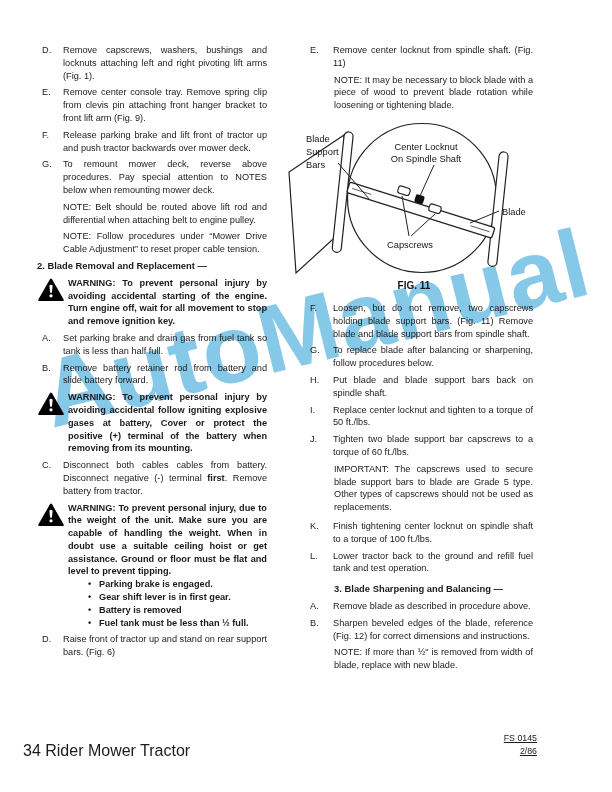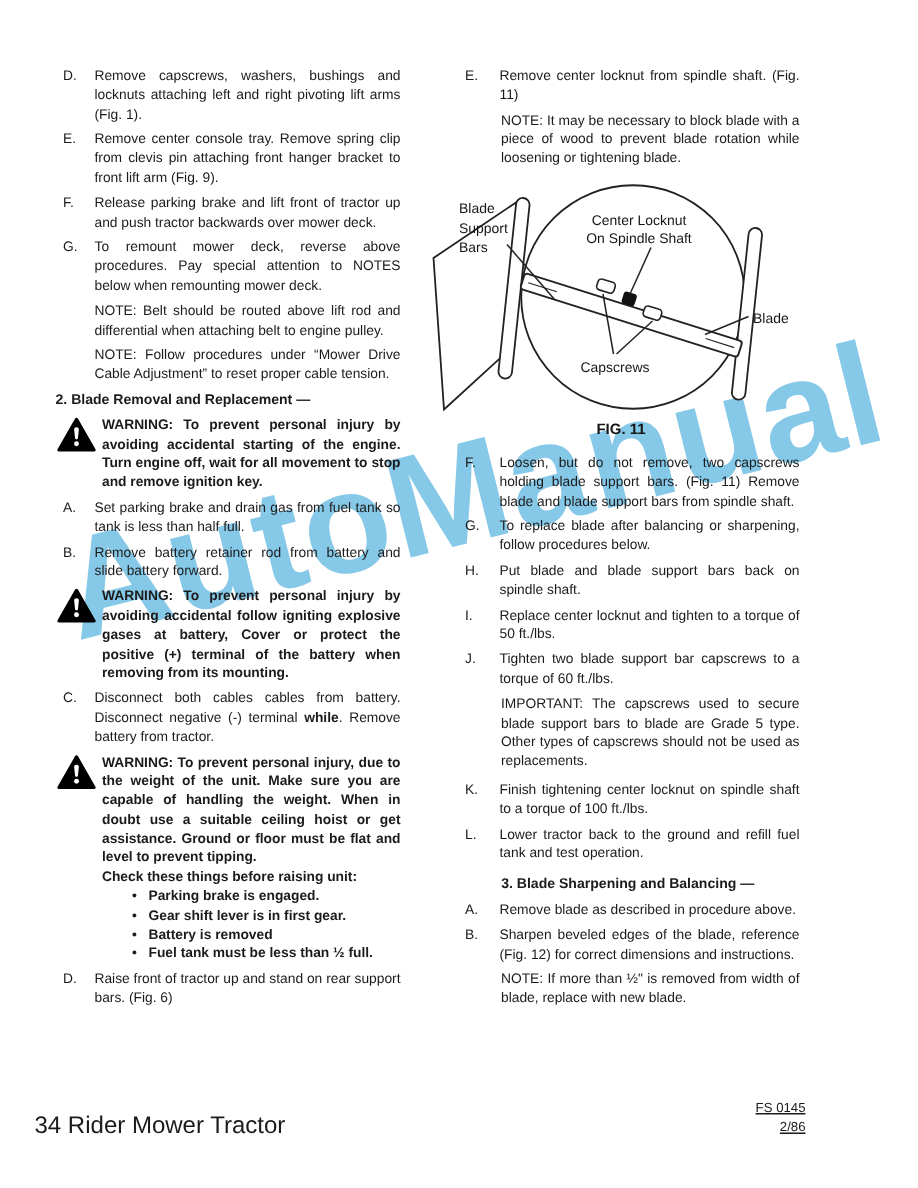--- a/index.html
+++ b/index.html
@@ -107,34 +107,33 @@
           <path d="M15 1.5 L28.5 25 H1.5 Z" fill="#000" stroke="#000" stroke-width="2.5" stroke-linejoin="round"></path>
           <path d="M15 7.5 c1.4 0 1.9 .9 1.8 2 l-.7 6.5 c-.1 1 -2.1 1 -2.2 0 l-.7 -6.5 c-.1 -1.1 .4 -2 1.8 -2 Z" fill="#fff"></path>
           <circle cx="15" cy="20.2" r="1.9" fill="#fff"></circle>
         </svg>
       </span>
       <span class="warn-body">WARNING: To prevent personal injury by avoiding accidental follow igniting explosive gases at battery, Cover or protect the positive (+) terminal of the battery when removing from its mounting.</span>
     </div>
 
     <div class="item">
       <span class="lbl">C.</span>
-      <span class="txt"><span>Disconnect both cables cables from battery. Disconnect negative (-) terminal </span><b>while</b><span>. Remove battery from tractor.</span></span>
+      <span class="txt"><span>Disconnect both cables cables from battery. Disconnect negative (-) terminal </span><b>first</b><span>. Remove battery from tractor.</span></span>
     </div>
 
     <div class="warning">
       <span class="warn-icon">
         <svg width="26" height="24" viewBox="0 0 30 27">
           <path d="M15 1.5 L28.5 25 H1.5 Z" fill="#000" stroke="#000" stroke-width="2.5" stroke-linejoin="round"></path>
           <path d="M15 7.5 c1.4 0 1.9 .9 1.8 2 l-.7 6.5 c-.1 1 -2.1 1 -2.2 0 l-.7 -6.5 c-.1 -1.1 .4 -2 1.8 -2 Z" fill="#fff"></path>
           <circle cx="15" cy="20.2" r="1.9" fill="#fff"></circle>
         </svg>
       </span>
       <span class="warn-body">
         <div style="text-align:justify;">WARNING: To prevent personal injury, due to the weight of the unit. Make sure you are capable of handling the weight. When in doubt use a suitable ceiling hoist or get assistance. Ground or floor must be flat and level to prevent tipping.</div>
-        <div class="check-heading">Check these things before raising unit:</div>
         <div class="bullet">
           <span class="dot">•</span>
           <span>Parking brake is engaged.</span>
         </div>
         <div class="bullet">
           <span class="dot">•</span>
           <span>Gear shift lever is in first gear.</span>
         </div>
         <div class="bullet">
           <span class="dot">•</span>

